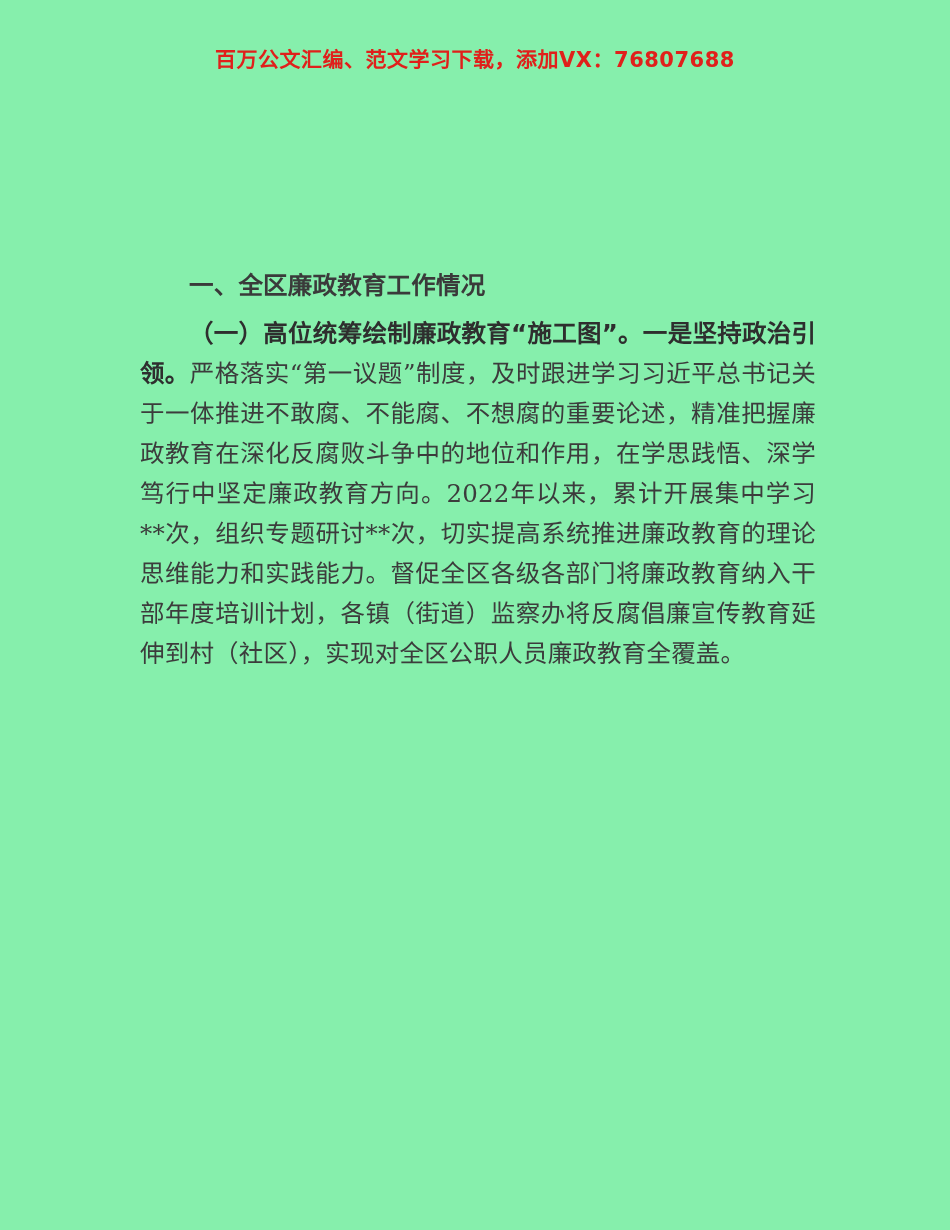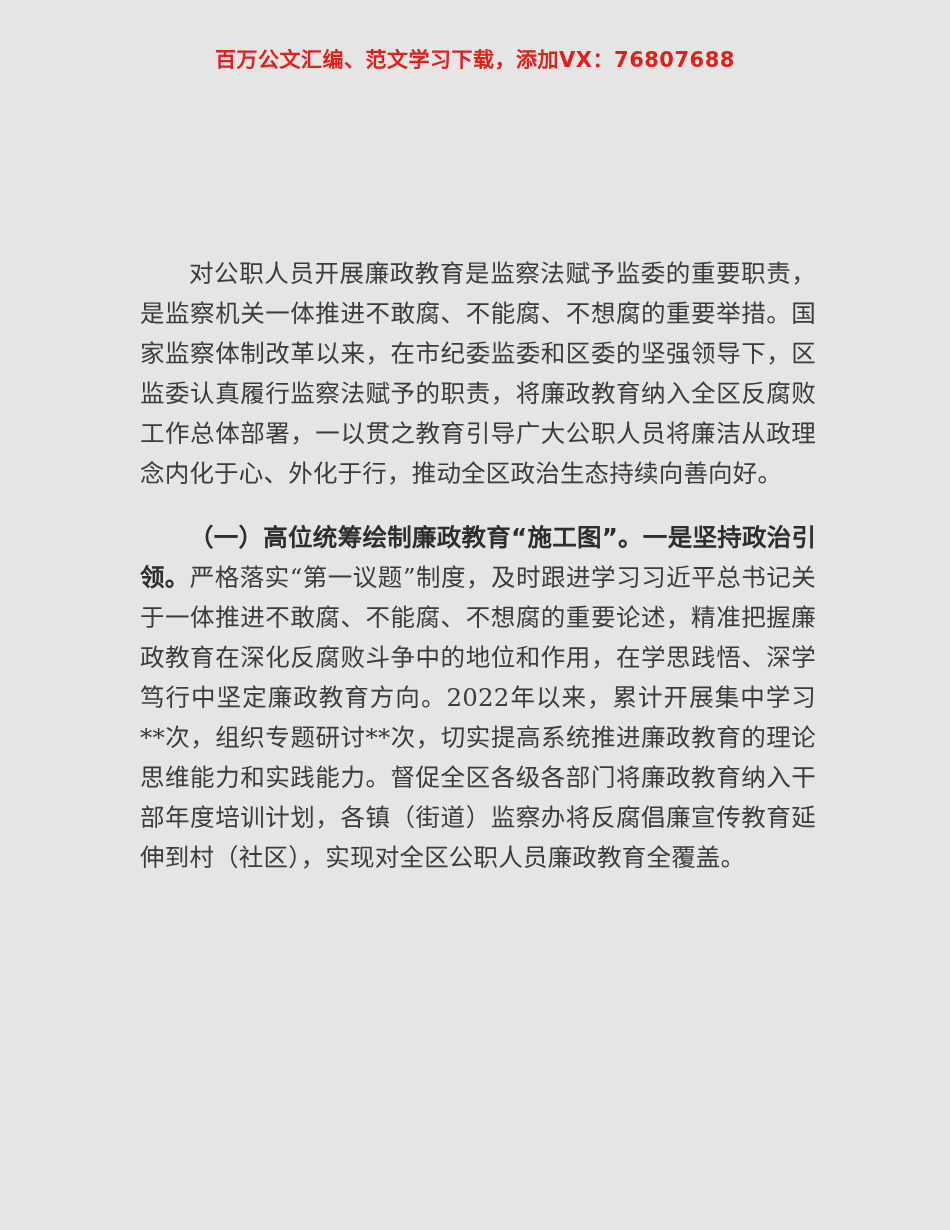--- a/index.html
+++ b/index.html
@@ -7,21 +7,21 @@
     margin: 0;
     padding: 0;
     background: #ffffff;
   }
 
   .page {
     position: relative;
     width: 950px;
     height: 1230px;
     margin: 0 auto;
-    background: #e5e5e5;
+    background: #86efac;
     overflow: hidden;
     box-sizing: border-box;
   }
 
   
   .promo-banner {
     position: absolute;
     top: 48px;
     left: 0;
     width: 950px;
@@ -99,22 +99,22 @@
 <div class="page">
 
   <div class="promo-banner" style="color: rgb(224, 32, 27);">百万公文汇编、范文学习下载，添加VX：76807688</div>
 
 
   <div class="body-block">
 
 
     <div class="sp-before-heading"></div>
 
+    <h2 class="section-heading">一、全区廉政教育工作情况</h2>
 
-    <p class="para">对公职人员开展廉政教育是监察法赋予监委的重要职责，是监察机关一体推进不敢腐、不能腐、不想腐的重要举措。国家监察体制改革以来，在市纪委监委和区委的坚强领导下，区监委认真履行监察法赋予的职责，将廉政教育纳入全区反腐败工作总体部署，一以贯之教育引导广大公职人员将廉洁从政理念内化于心、外化于行，推动全区政治生态持续向善向好。</p>
 
     <p class="para">
       <span class="lead-bold">（一）高位统筹绘制廉政教育“施工图”。一是坚持政治引领。</span><span>严格落实“第一议题”制度，及时跟进学习习近平总书记关于一体推进不敢腐、不能腐、不想腐的重要论述，精准把握廉政教育在深化反腐败斗争中的地位和作用，在学思践悟、深学笃行中坚定廉政教育方向。2022年以来，累计开展集中学习**次，组织专题研讨**次，切实提高系统推进廉政教育的理论思维能力和实践能力。督促全区各级各部门将廉政教育纳入干部年度培训计划，各镇（街道）监察办将反腐倡廉宣传教育延伸到村（社区），实现对全区公职人员廉政教育全覆盖。</span>
     </p>
 
   </div>
 
 </div>
 
 </body></html>

